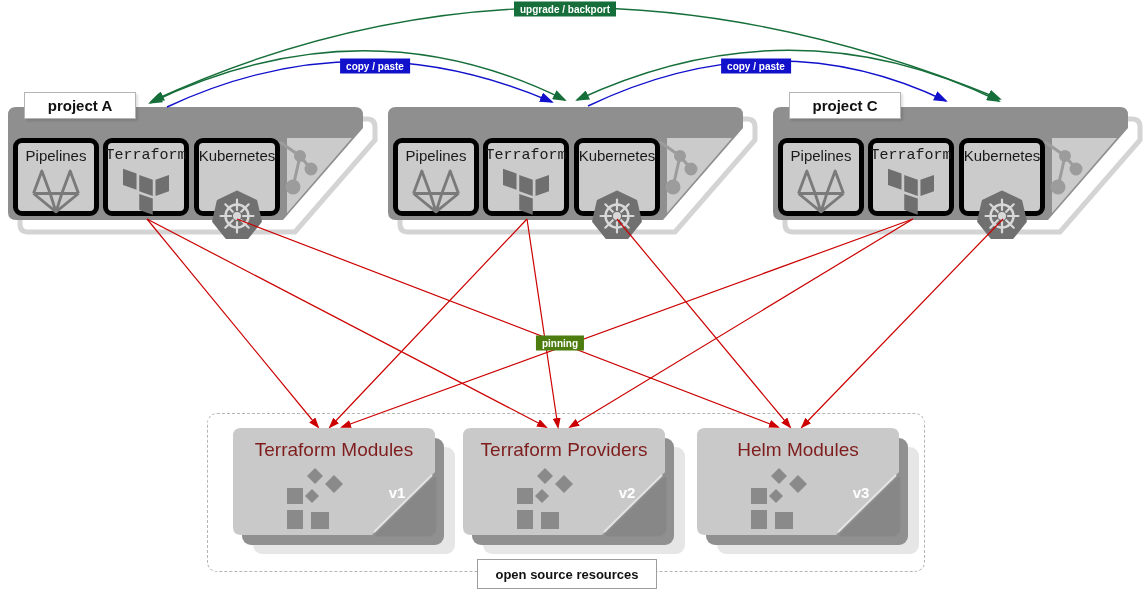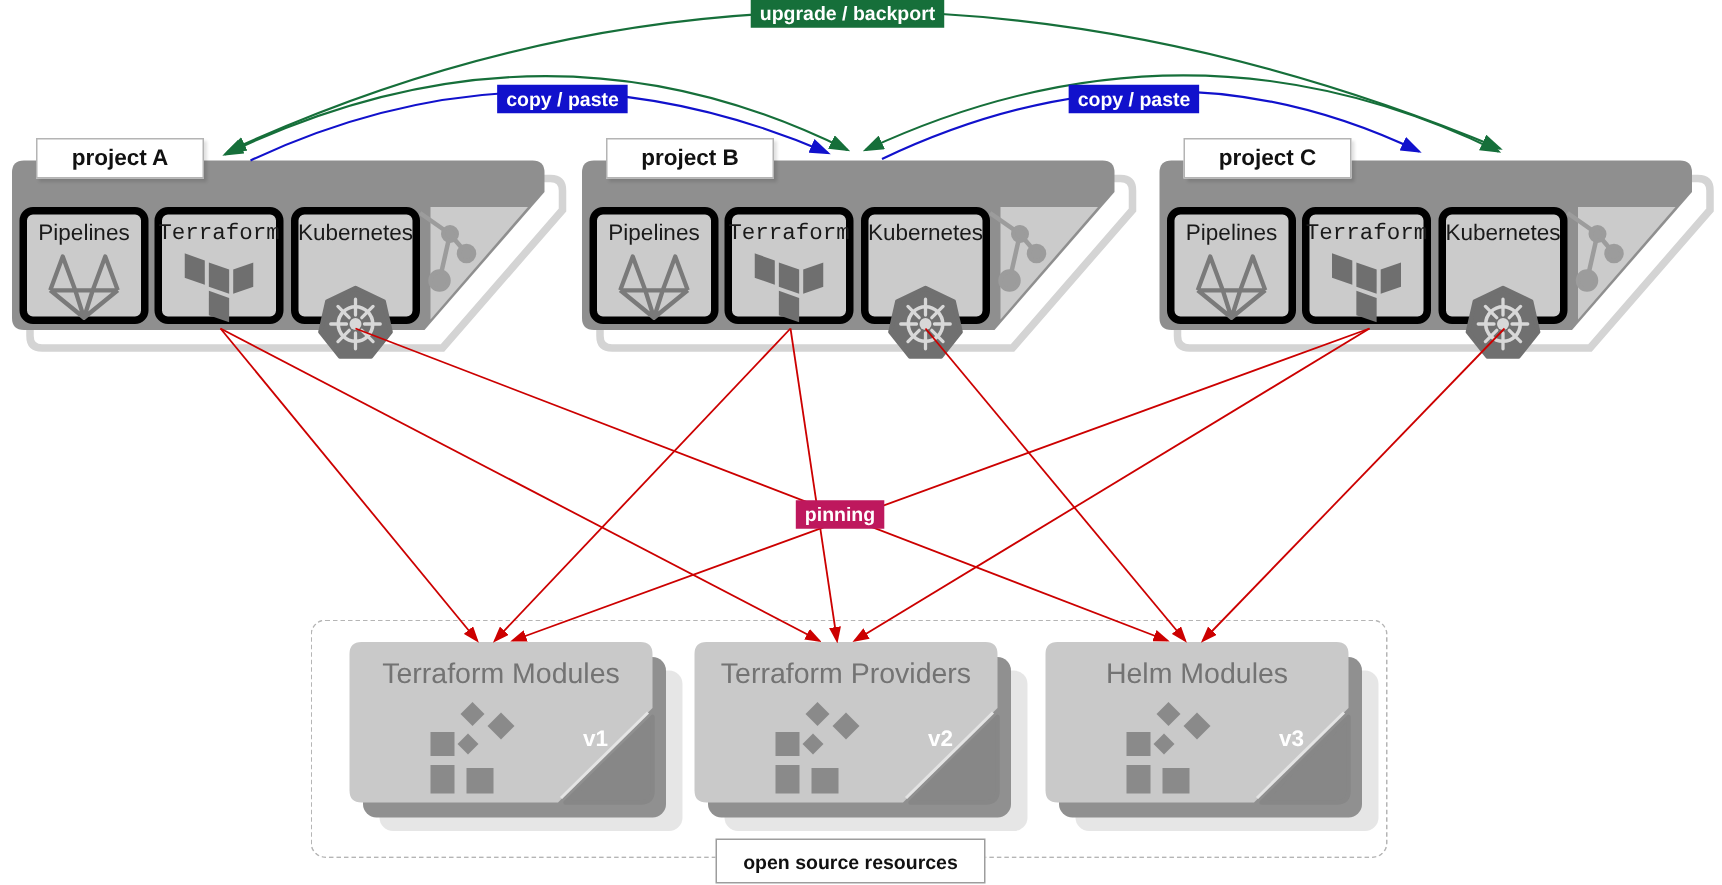--- a/index.html
+++ b/index.html
@@ -20,38 +20,38 @@
   .tile .tile-label{margin-top:3px;font-size:15px;color:#1a1a1a;line-height:20px;}
   .tile .tile-icon{flex:1;display:flex;align-items:center;justify-content:center;width:100%;}
   .tile1{left:5px;} .tile2{left:95px;font-family:Liberation Mono, monospace;} .tile3{left:186px;gap:24px;}
 
   
   .dashed-box{position:absolute;left:207px;top:413px;width:718px;height:159px;
               border:1px dashed #b5b5b5;border-radius:10px;box-sizing:border-box;z-index:1;}
   .res-card{position:absolute;top:428px;width:202px;height:107px;z-index:2;}
   .res-card svg{position:absolute;left:0;top:0;overflow:visible;}
   .res-title{position:absolute;left:0;top:11px;width:202px;text-align:center;
-             font-size:19px;color:#737373;z-index:3;}
+             font-size:19px;color:#7f1d1d;z-index:3;}
   .res-version{position:absolute;left:141px;top:56px;width:46px;text-align:center;
                font-size:15px;font-weight:bold;color:#ffffff;z-index:3;}
   .card-modules{left:233px;} .card-providers{left:463px;padding-left:39px;} .card-helm{left:697px;}
 
   .os-label{position:absolute;left:567px;top:574px;transform:translate(-50%,-50%);
             width:178px;height:28px;background:#ffffff;border:1px solid #9d9d9d;
             display:flex;align-items:center;justify-content:center;
             font-size:13px;font-weight:bold;color:#111;z-index:6;}
 
   
   #arrows{position:absolute;left:0;top:0;z-index:5;pointer-events:none;}
   .edge-label{position:absolute;transform:translate(-50%,-50%);
-              padding:2px 6px;font-size:13px;font-weight:bold;color:#ffffff;
+              padding:2px 6px;font-size:10px;font-weight:bold;color:#ffffff;
               white-space:nowrap;z-index:6;}
   .lbl-green{background:#166f3a;}
   .lbl-blue{background:#1111cc;}
-  .lbl-red{background:#be185d;}
+  .lbl-red{background:#4d7c0f;}
 </style>
 </head>
 <body>
 
 <div id="canvas">
 
   <div class="dashed-box"></div>
 
   <div class="project" style="left:8px">
     <svg class="project-bg" width="380" height="140" viewBox="0 0 380 140">
@@ -106,21 +106,20 @@
       <path d="M8,0 H347 Q355,0 355,8 V21 L275,113 H8 Q0,113 0,105 V8 Q0,0 8,0 Z" transform="translate(12,12)" fill="none" stroke="#d4d4d4" stroke-width="5"></path>
       <path d="M8,0 H347 Q355,0 355,8 V21 L275,113 H8 Q0,113 0,105 V8 Q0,0 8,0 Z" fill="#8f8f8f"></path>
       <path d="M279,31 L344,31 L279,106 Z" fill="#cbcbcb"></path>
       <g stroke="#9c9c9c" stroke-width="3" fill="#9c9c9c">
         <path d="M272,35 L292,49 M292,49 L303,62 M292,49 L285,80" fill="none"></path>
         <circle cx="292" cy="49" r="4.5"></circle>
           <circle cx="303" cy="62" r="5"></circle>
           <circle cx="285" cy="80" r="6"></circle>
       </g>
     </svg>
-    <div class="project-label">project B</div>
     <div class="tile tile1">
       <div class="tile-label">Pipelines</div>
       <div class="tile-icon">
         <svg width="56" height="50" viewBox="0 0 64 60" fill="none" stroke="#7a7a7a" stroke-width="3.4" stroke-linejoin="round">
           <path d="M5,33 L15,6 L25,33 M39,33 L49,6 L59,33 M5,33 H59 M5,33 L32,55 L59,33 M25,33 L32,55 M39,33 L32,55"></path>
         </svg>
       </div>
     </div>
     <div class="tile tile2">
       <div class="tile-label">Terraform</div>

